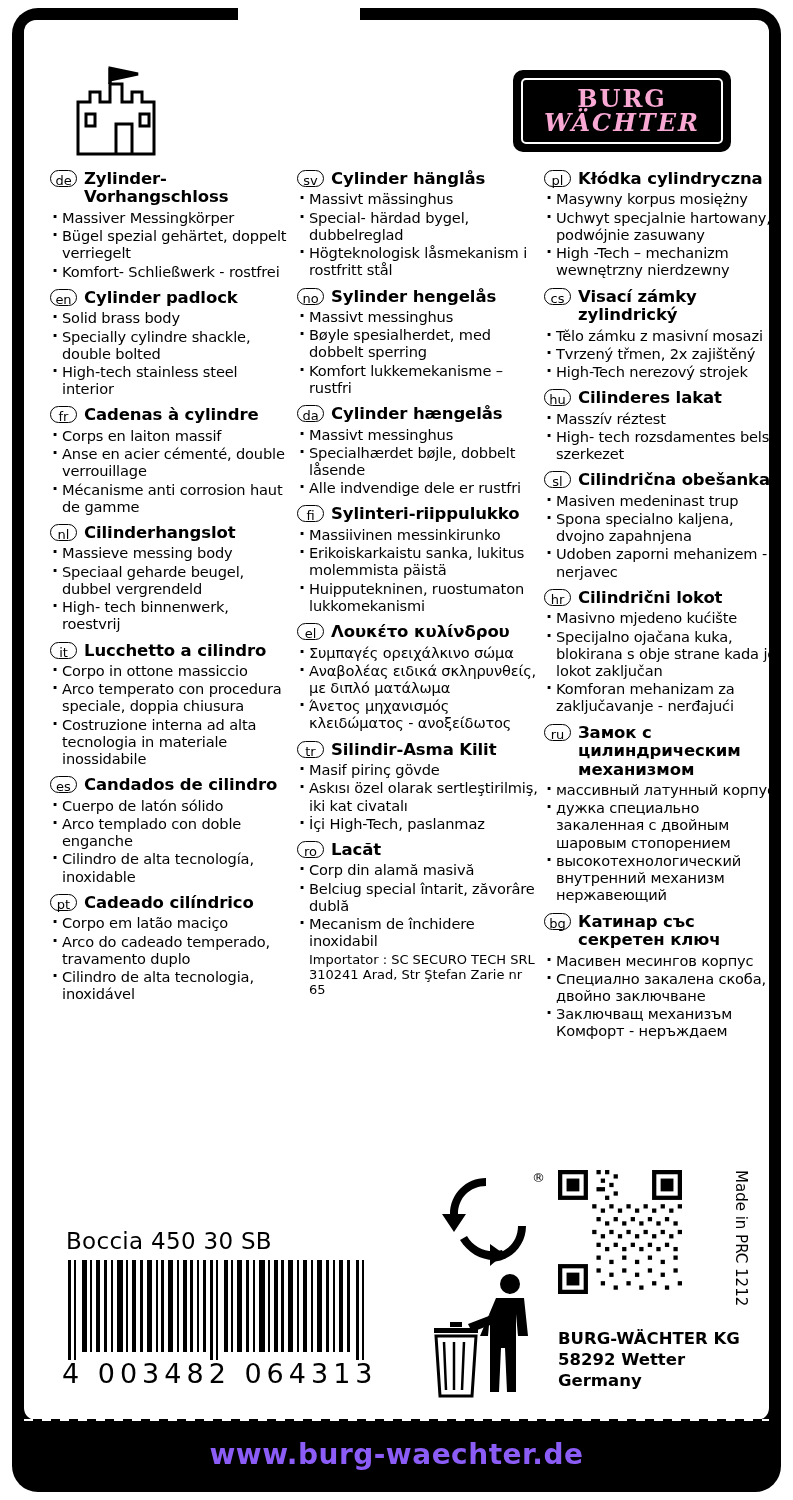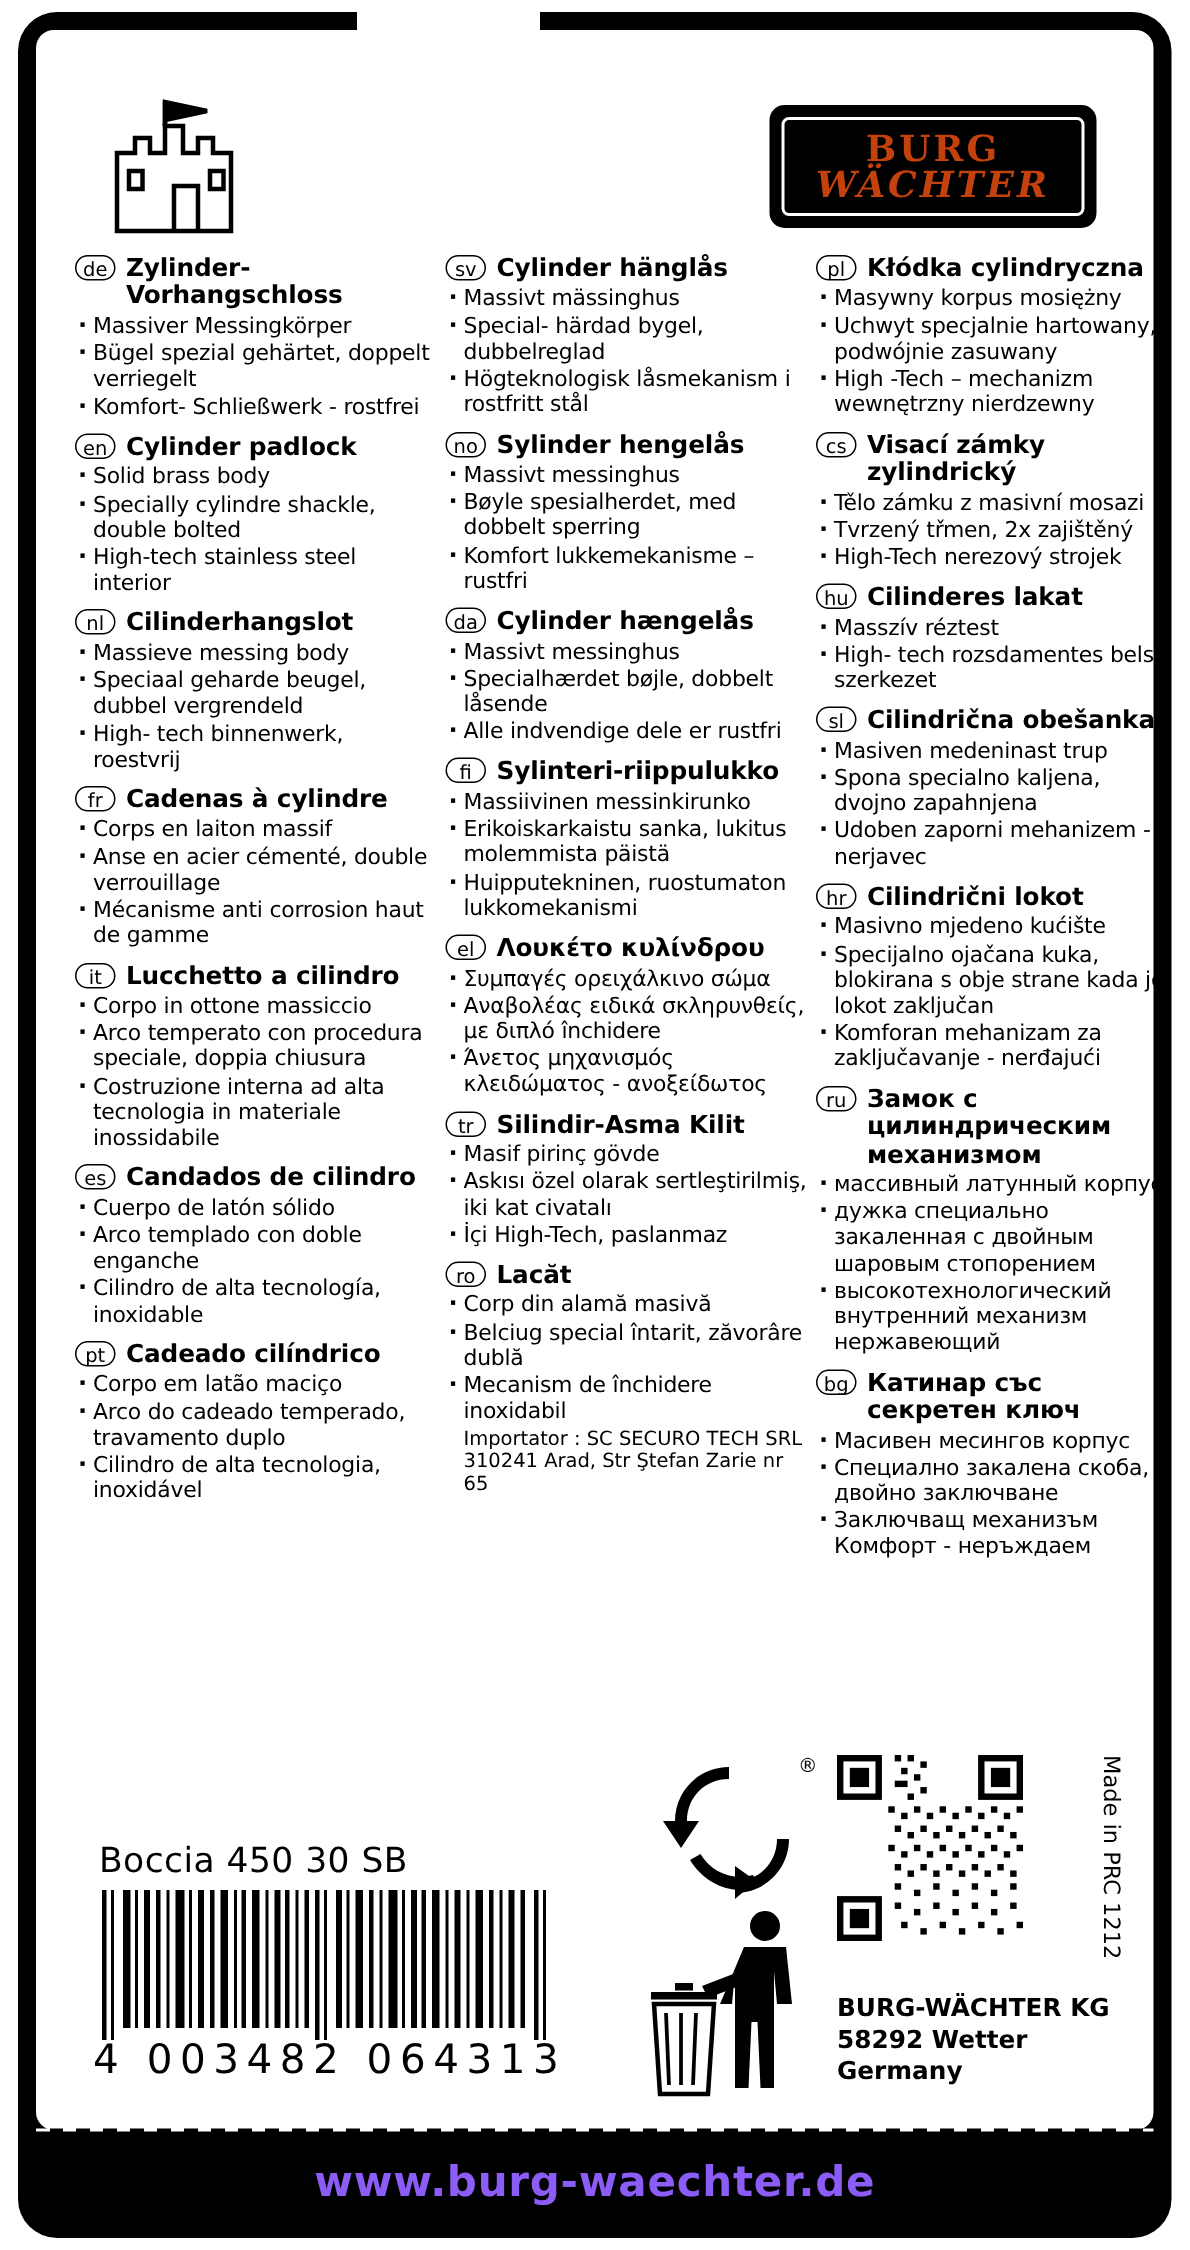--- a/index.html
+++ b/index.html
@@ -78,21 +78,21 @@
     border-radius: 10px;
     display: flex;
     align-items: center;
     justify-content: center;
   }
   .logo-inner {
     width: 198px;
     height: 62px;
     border: 2px solid #ffffff;
     border-radius: 5px;
-    color: #c2410c;
+    color: #f9a8d4;
     display: flex;
     flex-direction: column;
     align-items: center;
     justify-content: center;
     line-height: 1.02;
   }
   .logo-line1 {
     font-size: 24px;
     font-weight: bold;
     letter-spacing: 2px;
@@ -327,42 +327,42 @@
             <span class="lang-title">Cylinder padlock</span>
           </div>
           <ul class="feats">
             <li>Solid brass body</li>
             <li>Specially cylindre shackle, double bolted</li>
             <li>High-tech stainless steel interior</li>
           </ul>
         </div>
         <div class="lang-block">
           <div class="lang-head">
+            <span class="lang-code">fr</span>
+            <span class="lang-title">Cadenas à cylindre</span>
+          </div>
+          <ul class="feats">
+            <li>Corps en laiton massif</li>
+            <li>Anse en acier cémenté, double verrouillage</li>
+            <li>Mécanisme anti corrosion haut de gamme</li>
+          </ul>
+        </div>
+        <div class="lang-block">
+          <div class="lang-head">
             <span class="lang-code">nl</span>
             <span class="lang-title">Cilinderhangslot</span>
           </div>
           <ul class="feats">
             <li>Massieve messing body</li>
             <li>Speciaal geharde beugel, dubbel vergrendeld</li>
             <li>High- tech binnenwerk, roestvrij</li>
           </ul>
         </div>
         <div class="lang-block">
           <div class="lang-head">
-            <span class="lang-code">fr</span>
-            <span class="lang-title">Cadenas à cylindre</span>
-          </div>
-          <ul class="feats">
-            <li>Corps en laiton massif</li>
-            <li>Anse en acier cémenté, double verrouillage</li>
-            <li>Mécanisme anti corrosion haut de gamme</li>
-          </ul>
-        </div>
-        <div class="lang-block">
-          <div class="lang-head">
             <span class="lang-code">it</span>
             <span class="lang-title">Lucchetto a cilindro</span>
           </div>
           <ul class="feats">
             <li>Corpo in ottone massiccio</li>
             <li>Arco temperato con procedura speciale, doppia chiusura</li>
             <li>Costruzione interna ad alta tecnologia in materiale inossidabile</li>
           </ul>
         </div>
         <div class="lang-block">
@@ -434,21 +434,21 @@
             <li>Huipputekninen, ruostumaton lukkomekanismi</li>
           </ul>
         </div>
         <div class="lang-block">
           <div class="lang-head">
             <span class="lang-code">el</span>
             <span class="lang-title">Λουκέτο κυλίνδρου</span>
           </div>
           <ul class="feats">
             <li>Συμπαγές ορειχάλκινο σώμα</li>
-            <li>Αναβολέας ειδικά σκληρυνθείς, με διπλό închidere</li>
+            <li>Αναβολέας ειδικά σκληρυνθείς, με διπλό ματάλωμα</li>
             <li>Άνετος μηχανισμός κλειδώματος - ανοξείδωτος</li>
           </ul>
         </div>
         <div class="lang-block">
           <div class="lang-head">
             <span class="lang-code">tr</span>
             <span class="lang-title">Silindir-Asma Kilit</span>
           </div>
           <ul class="feats">
             <li>Masif pirinç gövde</li>

